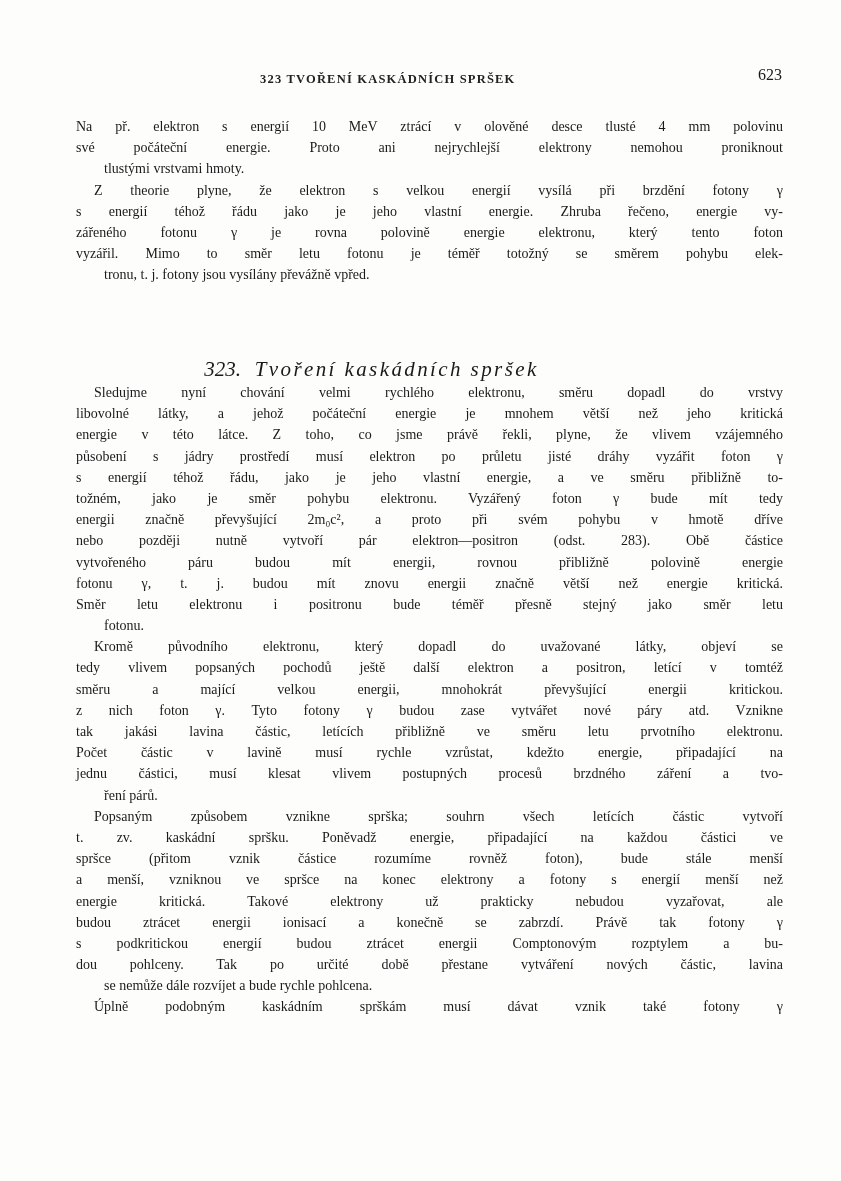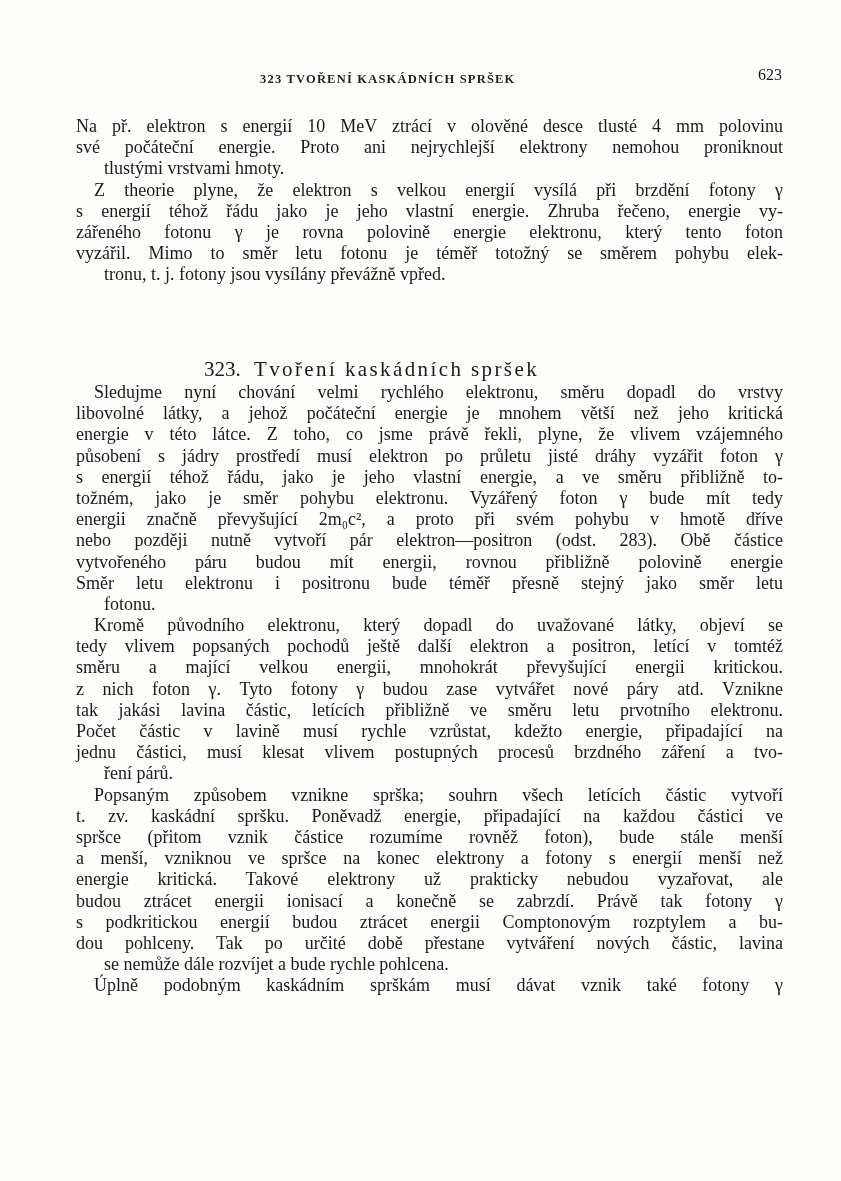--- a/index.html
+++ b/index.html
@@ -14,28 +14,28 @@
     position: absolute; left: 184px; top: 6px; font-size: 12.5px; letter-spacing: 1.2px;
     font-weight: bold; color: #222;
   }
   .page-number {
     position: absolute; right: 0; top: 0; font-size: 16px; color: #1a1a1a;
   }
   .text-block {
     position: absolute; left: 76px; width: 707px;
   }
   .line {
-    display: block; height: 21.2px; line-height: 21.2px; font-size: 18px;
+    display: block; height: 21.2px; line-height: 21.2px; font-size: 14px;
     white-space: nowrap; text-align: justify; text-align-last: justify;
   }
   .line.last { text-align-last: left; margin-left: 28px; }
   .line.indent { padding-left: 18px; }
   .section-heading {
     position: absolute; top: 357px; left: 0; width: 743px; text-align: center;
-    font-size: 21px; letter-spacing: 2.4px; color: #1a1a1a;
+    font-size: 21px; letter-spacing: 2.4px; color: #1a1a1a; font-style: italic;
   }
   .section-heading .num { letter-spacing: 0; margin-right: 6px; }
 </style>
 </head>
 <body>
 
 <div class="running-head">
   <span class="running-title">323 TVOŘENÍ KASKÁDNÍCH SPRŠEK</span>
   <span class="page-number">623</span>
 </div>
@@ -59,20 +59,21 @@
 <div class="text-block" id="block2" style="top:382px;">
     <span class="line indent">Sledujme nyní chování velmi rychlého elektronu, směru dopadl do vrstvy</span>
     <span class="line">libovolné látky, a jehož počáteční energie je mnohem větší než jeho kritická</span>
     <span class="line">energie v této látce. Z toho, co jsme právě řekli, plyne, že vlivem vzájemného</span>
     <span class="line">působení s jádry prostředí musí elektron po průletu jisté dráhy vyzářit foton γ</span>
     <span class="line">s energií téhož řádu, jako je jeho vlastní energie, a ve směru přibližně to-</span>
     <span class="line">tožném, jako je směr pohybu elektronu. Vyzářený foton γ bude mít tedy</span>
     <span class="line">energii značně převyšující 2m₀c², a proto při svém pohybu v hmotě dříve</span>
     <span class="line">nebo později nutně vytvoří pár elektron—positron (odst. 283). Obě částice</span>
     <span class="line">vytvořeného páru budou mít energii, rovnou přibližně polovině energie</span>
+    <span class="line">fotonu γ, t. j. budou mít znovu energii značně větší než energie kritická.</span>
     <span class="line">Směr letu elektronu i positronu bude téměř přesně stejný jako směr letu</span>
     <span class="line last">fotonu.</span>
     <span class="line indent">Kromě původního elektronu, který dopadl do uvažované látky, objeví se</span>
     <span class="line">tedy vlivem popsaných pochodů ještě další elektron a positron, letící v tomtéž</span>
     <span class="line">směru a mající velkou energii, mnohokrát převyšující energii kritickou.</span>
     <span class="line">z nich foton γ. Tyto fotony γ budou zase vytvářet nové páry atd. Vznikne</span>
     <span class="line">tak jakási lavina částic, letících přibližně ve směru letu prvotního elektronu.</span>
     <span class="line">Počet částic v lavině musí rychle vzrůstat, kdežto energie, připadající na</span>
     <span class="line">jednu částici, musí klesat vlivem postupných procesů brzdného záření a tvo-</span>
     <span class="line last">ření párů.</span>

